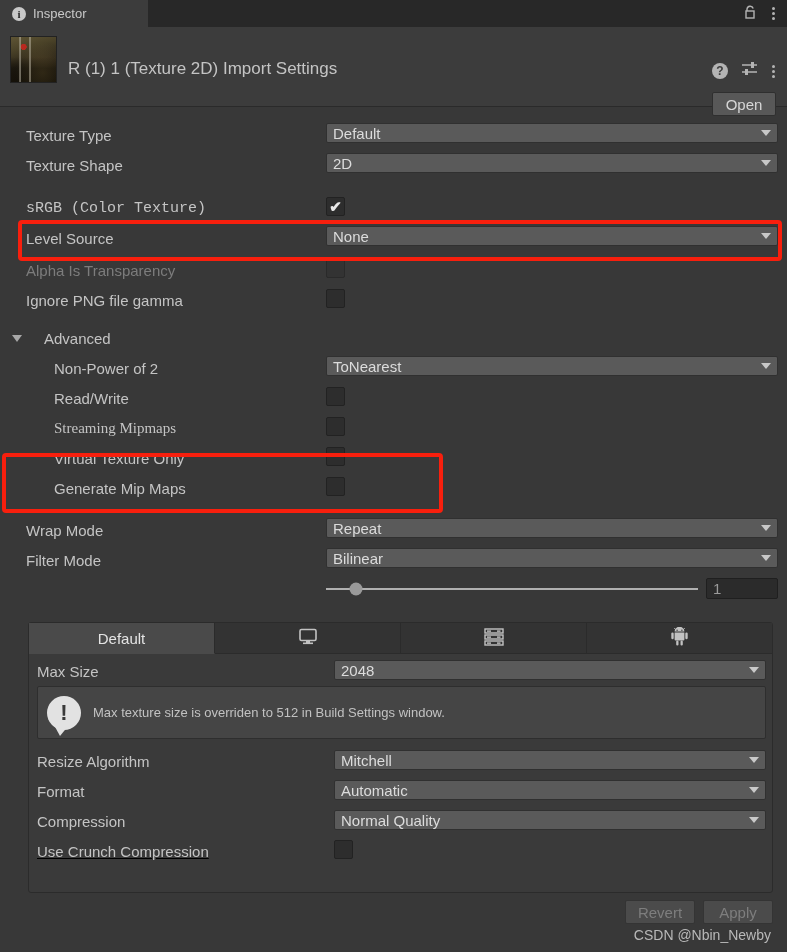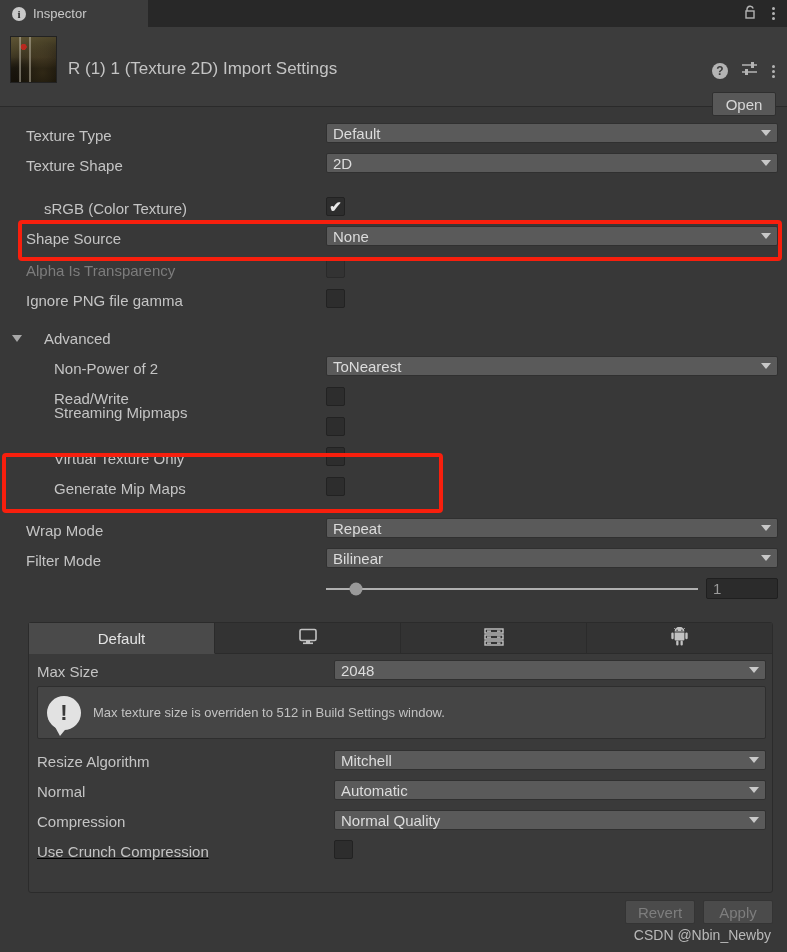--- a/index.html
+++ b/index.html
@@ -249,28 +249,28 @@
 
     <div class="row" style="top:47px;">
       <span class="lab" style="margin-left:26px;">Texture Shape</span>
     </div>
     <div class="popup" style="left:326px; top:45px; width:452px;">
       <span>2D</span>
       <span class="arrow"></span>
     </div>
 
     <div class="row" style="top:90px;">
-      <span class="lab" style="margin-left:44px;">sRGB (Color Texture)</span>
+      <span class="lab" style="margin-left:26px;font-family:Liberation Mono, monospace;">sRGB (Color Texture)</span>
     </div>
     <div class="cbx" style="left:326px; top:89px;">
       <span class="chk">✔</span>
     </div>
 
     <div class="row" style="top:120px;">
-      <span class="lab" style="margin-left:26px;">Shape Source</span>
+      <span class="lab" style="margin-left:26px;">Level Source</span>
     </div>
     <div class="popup" style="left:326px; top:118px; width:452px;">
       <span>None</span>
       <span class="arrow"></span>
     </div>
 
     <div class="row" style="top:152px;">
       <span class="lab dim" style="margin-left:26px;">Alpha Is Transparency</span>
     </div>
     <div class="cbx dim" style="left:326px; top:151px;"></div>
@@ -291,21 +291,21 @@
     <div class="popup" style="left:326px; top:248px; width:452px;">
       <span>ToNearest</span>
       <span class="arrow"></span>
     </div>
 
     <div class="row" style="top:280px;">
       <span class="lab indent" style="margin-left:26px;">Read/Write</span>
     </div>
     <div class="cbx" style="left:326px; top:279px;"></div>
 
-    <div class="row" style="top:294px;">
+    <div class="row" style="top:310px;font-family:Liberation Serif, serif;">
       <span class="lab indent" style="margin-left:26px;">Streaming Mipmaps</span>
     </div>
     <div class="cbx" style="left:326px; top:309px;"></div>
 
     <div class="row" style="top:340px;">
       <span class="lab indent" style="margin-left:26px;">Virtual Texture Only</span>
     </div>
     <div class="cbx" style="left:326px; top:339px;"></div>
 
     <div class="row" style="top:370px;">
@@ -402,21 +402,21 @@
 
       <div class="row" style="top:128px; left:0; width:745px;">
         <span class="lab" style="margin-left:8px;">Resize Algorithm</span>
       </div>
       <div class="popup" style="left:305px; top:127px; width:432px;">
         <span>Mitchell</span>
         <span class="arrow"></span>
       </div>
 
       <div class="row" style="top:158px; left:0; width:745px;">
-        <span class="lab" style="margin-left:8px;">Normal</span>
+        <span class="lab" style="margin-left:8px;">Format</span>
       </div>
       <div class="popup" style="left:305px; top:157px; width:432px;">
         <span>Automatic</span>
         <span class="arrow"></span>
       </div>
 
       <div class="row" style="top:188px; left:0; width:745px;">
         <span class="lab" style="margin-left:8px;">Compression</span>
       </div>
       <div class="popup" style="left:305px; top:187px; width:432px;">

